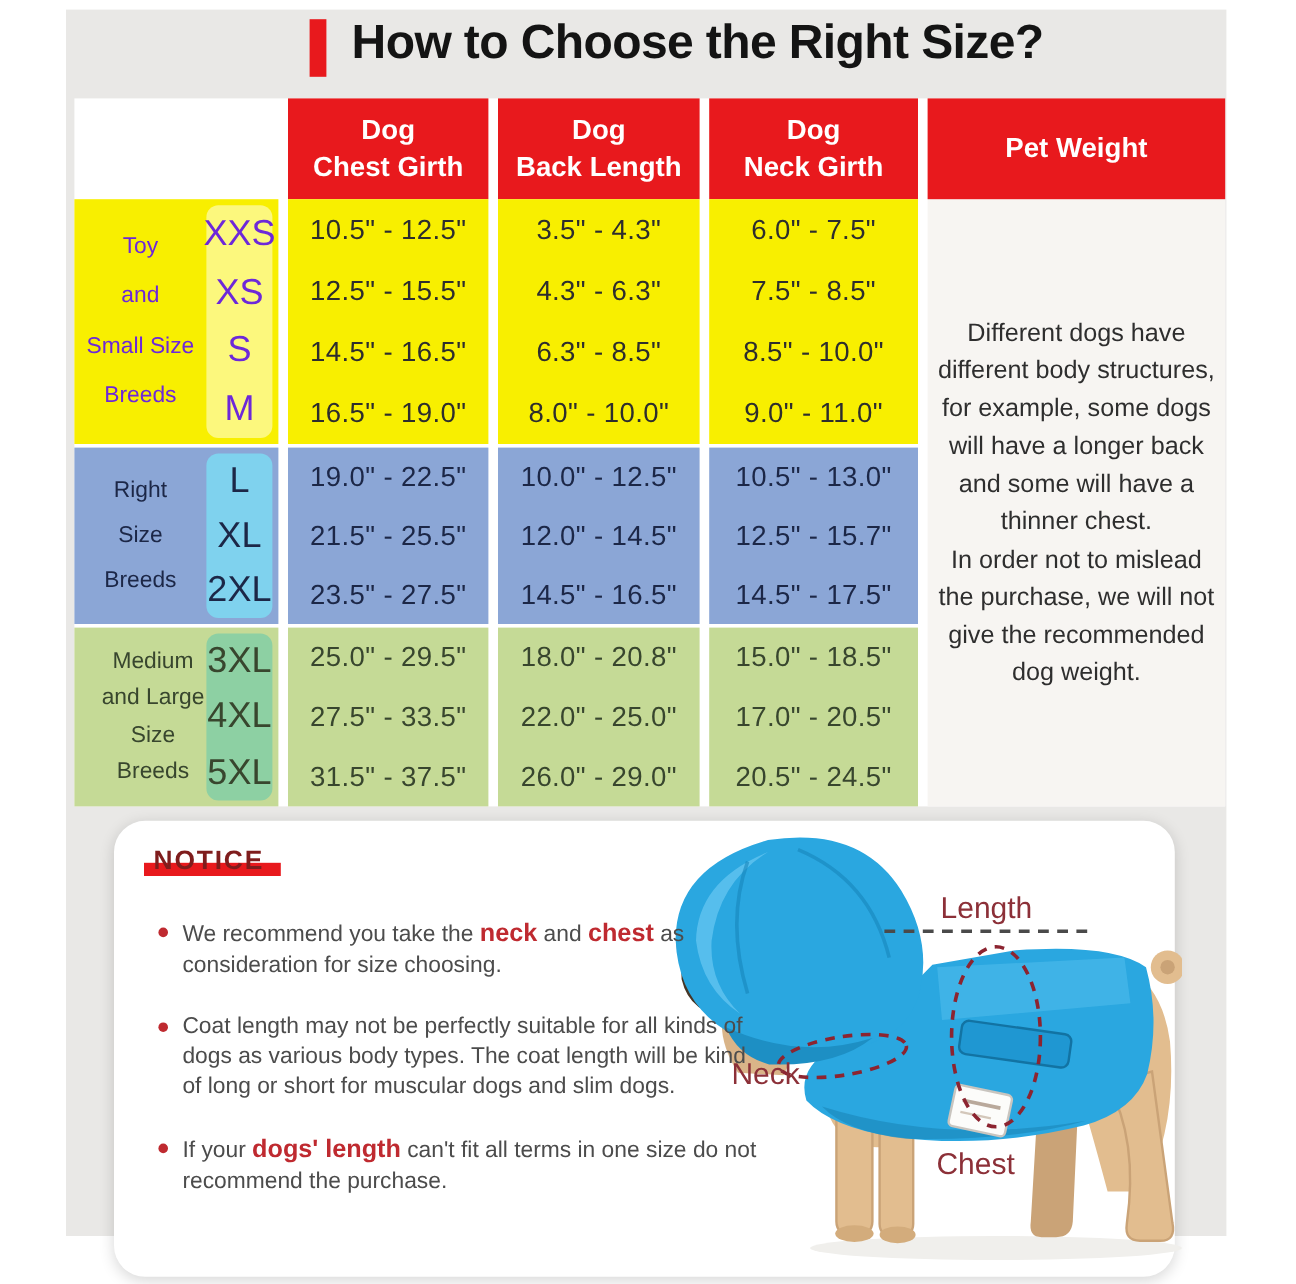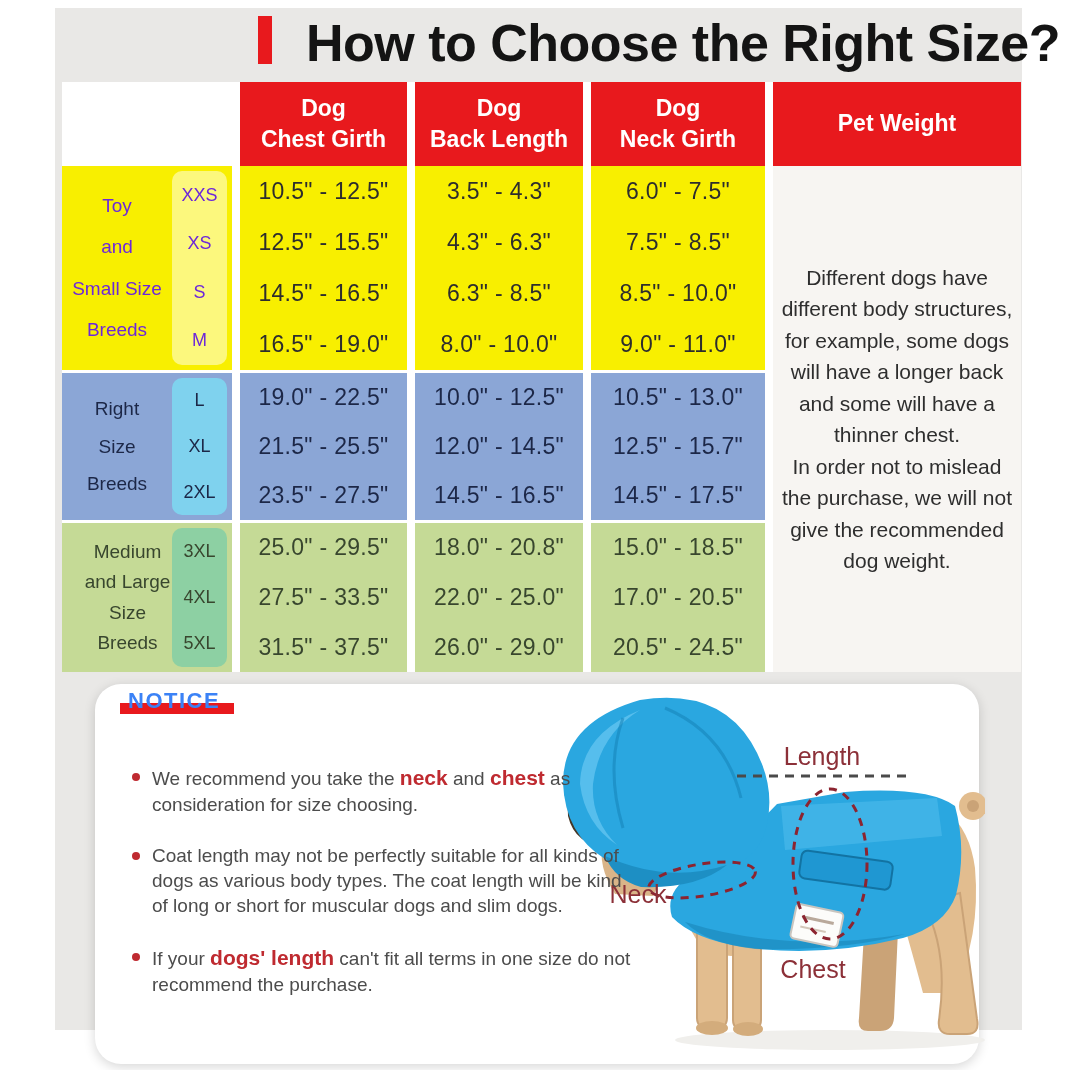--- a/index.html
+++ b/index.html
@@ -4,52 +4,52 @@
 <style>
   html,body { margin:0; padding:0; }
   body {
     width:1080px; height:1070px; position:relative; background:#ffffff;
     font-family:"Liberation Sans", sans-serif; overflow:hidden;
   }
   .band { position:absolute; left:55px; top:8px; width:967px; height:1022px; background:#e9e8e6; }
 
   
   .title-bar { position:absolute; left:258px; top:16px; width:14px; height:48px; background:#e8191d; }
-  .page-title { position:absolute; left:306px; top:13px; font-size:52px; font-weight:800; color:#141414; letter-spacing:-0.5px; white-space:nowrap; }
+  .page-title { position:absolute; left:293px; top:13px; font-size:40px; font-weight:800; color:#141414; letter-spacing:-0.5px; white-space:nowrap; }
 
   
   .size-table {
     position:absolute; left:62px; top:82px; width:959px; height:590px;
     display:grid; grid-template-columns:170px 167px 168px 174px 248px;
     grid-template-rows:84px 204px 3px 147px 3px 149px; column-gap:8px;
     background:#ffffff;
   }
   .header-cell {
     grid-row:1; background:#e8191d; color:#fff; font-weight:bold; font-size:23px;
     display:flex; flex-direction:column; align-items:center; justify-content:center;
     text-align:center; line-height:1.35;
   }
   .group-cell { grid-column:1; display:flex; align-items:stretch; }
   .group-label { flex:1; display:flex; flex-direction:column; justify-content:space-evenly; align-items:center; font-size:19px; padding:10px 0; }
   .size-strip { width:55px; margin:5px 5px 5px 0; border-radius:10px; display:flex; flex-direction:column; }
-  .size-letter { flex:1; display:flex; align-items:center; justify-content:center; font-size:18px; }
+  .size-letter { flex:1; display:flex; align-items:center; justify-content:center; font-size:30px; }
   .value-col { display:flex; flex-direction:column; }
   .value-cell { flex:1; display:flex; align-items:center; justify-content:center; font-size:23px; letter-spacing:0.3px; }
   .pet-cell {
     grid-column:5; grid-row:2 / span 5; background:#f7f5f2; color:#2e2e2e;
     display:flex; align-items:center; justify-content:center; text-align:center;
     font-size:21px; line-height:1.5; padding:15px 6px; white-space:pre-line;
   }
 
   
   .notice-panel {
     position:absolute; left:95px; top:684px; width:884px; height:380px;
     background:#ffffff; border-radius:26px; box-shadow:0 3px 12px rgba(0,0,0,0.16);
   }
-  .notice-heading { position:absolute; left:33px; top:4px; font-size:22px; font-weight:800; color:#3b82f6; letter-spacing:1.5px; }
+  .notice-heading { position:absolute; left:33px; top:20px; font-size:22px; font-weight:800; color:#7f1d1d; letter-spacing:1.5px; }
   .nh-bar { position:absolute; left:-8px; bottom:0px; width:calc(100% + 22px); height:11px; background:#e8191d; }
   .nh-text { position:relative; }
   .notice-list { position:absolute; left:30px; top:80px; width:515px; margin:0; padding:0; list-style:none; z-index:2; }
   .notice-list li { position:relative; padding-left:27px; margin-bottom:26px; font-size:19px; line-height:1.32; color:#4c4c4c; }
   .notice-list li::before { content:""; position:absolute; left:7px; top:9px; width:8px; height:8px; border-radius:50%; background:#bf2a30; }
   .em-red { color:#bf2a30; font-weight:bold; font-size:21px; }
   .dog-figure { position:absolute; left:450px; top:4px; width:440px; height:372px; z-index:1; }
   .diagram-label { font-size:25px; fill:#8c3038; }
 </style>
 </head>

